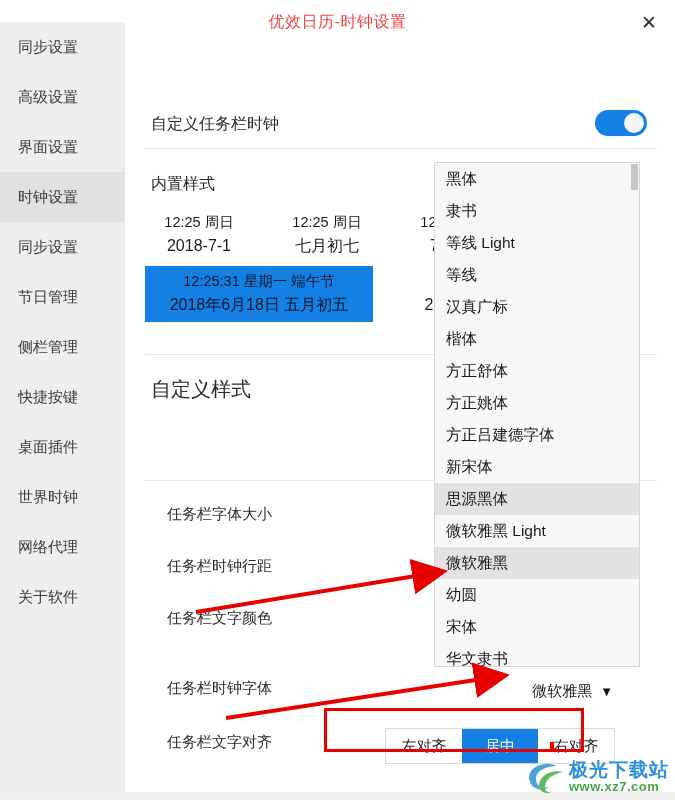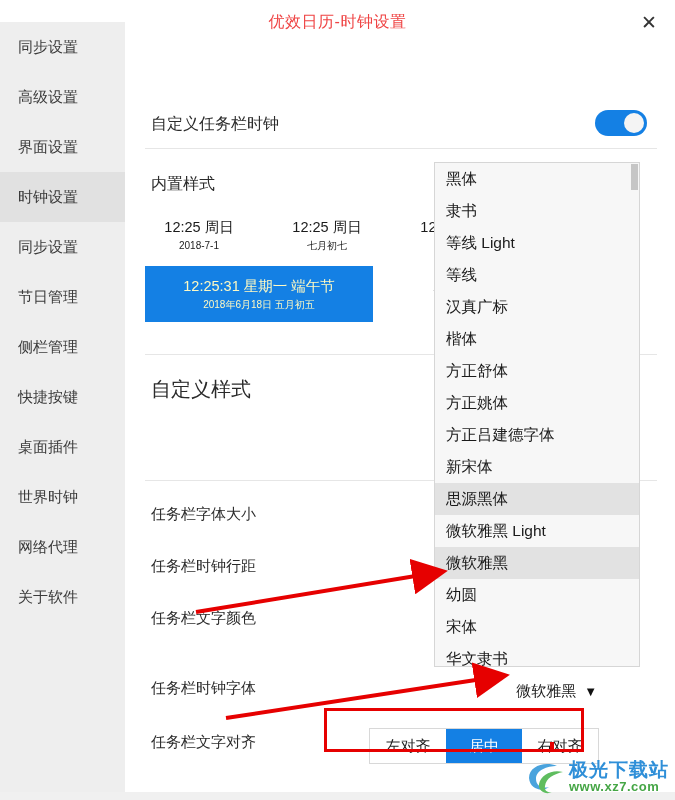--- a/index.html
+++ b/index.html
@@ -131,23 +131,23 @@
     align-items: center;
     justify-content: center;
     font-size: 14.5px;
     color: #1b1b1b;
     cursor: pointer;
     line-height: 1.5;
     white-space: nowrap;
   }
   .preset.selected {
     background: #1480e4;
-    color: #fef9c3;
-  }
-  .preset .l2 { font-size: 10px; }
+    color: #0f172a;
+  }
+  .preset .l2 { font-size: 16px; }
 
   
   .custom-title {
     position: absolute;
     left: 26px; top: 332px;
     font-size: 20px;
     color: #2b2b2b;
   }
   .custom-link {
     position: absolute;
@@ -167,21 +167,21 @@
     padding-left: 12px;
     font-size: 17px;
     color: #1f1f1f;
     font-family: "Liberation Sans", sans-serif;
     outline: none;
   }
 
   
   .setrow {
     position: absolute;
-    left: 0;
+    left: 16px;
     width: 494px;
     height: 52px;
   }
   .setrow .lbl {
     position: absolute;
     left: 26px; top: 15px;
     font-size: 15px;
     color: #2b2b2b;
   }
   .slider {

